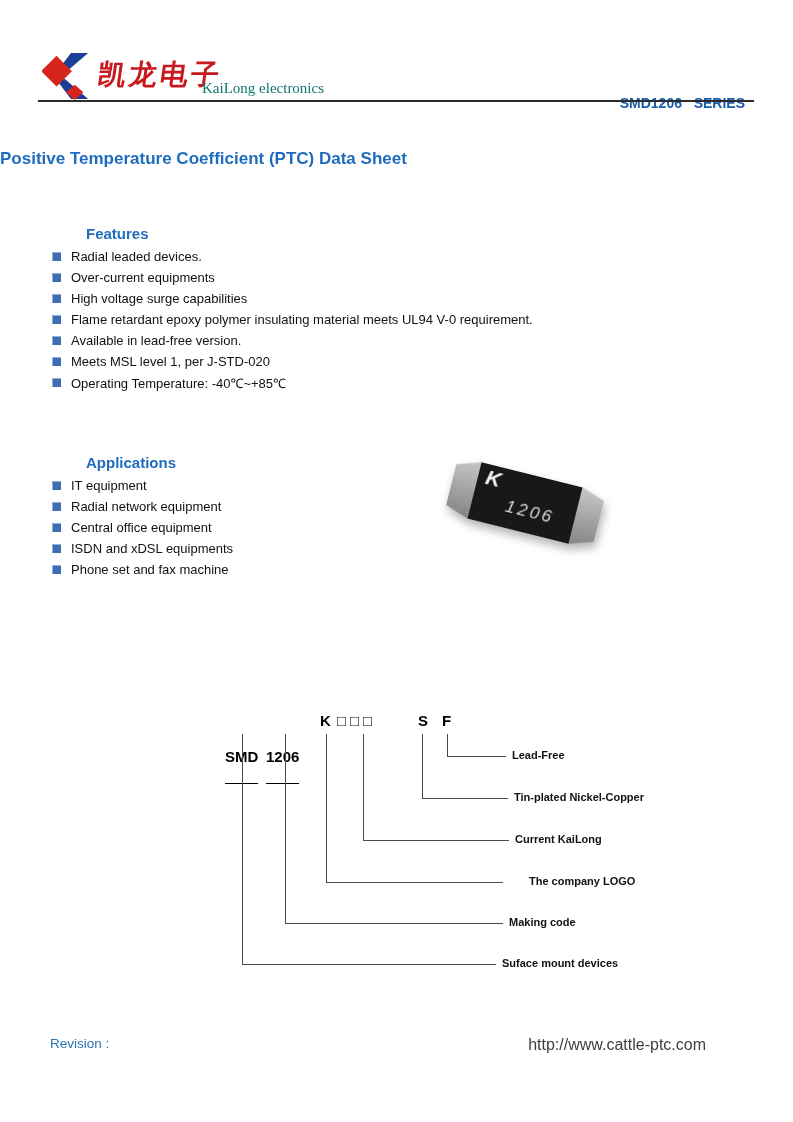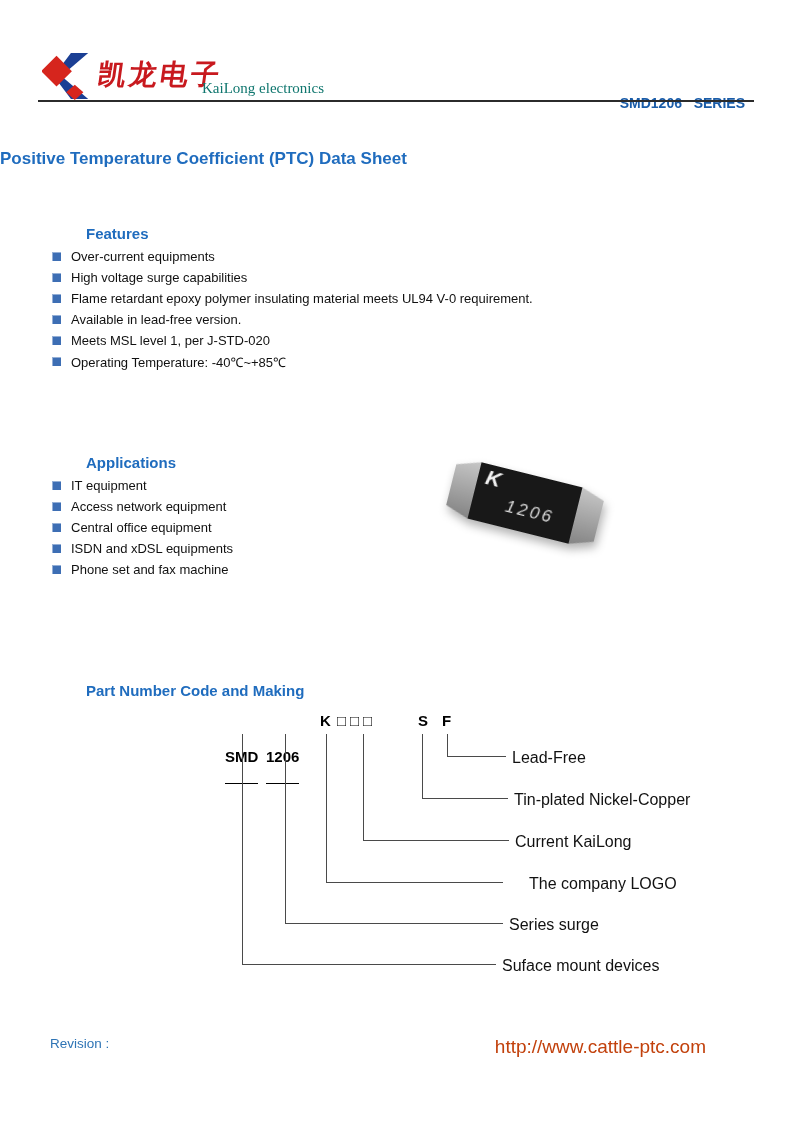--- a/index.html
+++ b/index.html
@@ -70,25 +70,25 @@
     color:#d9d9d9; font-size:17px; font-style:italic; letter-spacing:3px;
   }
 
   
   .pn-seg { position:absolute; top:712px; font-size:15px; font-weight:bold; color:#000; }
   .pn-underline { border-bottom:1.5px solid #000; padding-bottom:18px;margin-top:36px; }
   .pn-boxes { font-weight:normal; letter-spacing:4px; font-size:15px; }
   .dline { position:absolute; background:#4a4a4a; }
   .dline.v { width:1px; }
   .dline.h { height:1px; }
-  .pn-label { position:absolute; font-size:16px; color:#111; white-space:nowrap; }
+  .pn-label { position:absolute; font-size:11px; color:#111; white-space:nowrap;font-weight:bold; }
 
   
   .footer-revision { position:absolute; left:50px; top:1036px; font-size:13.5px; color:#2E74B5; }
-  .footer-url { position:absolute; right:87px; top:1036px; font-size:19px; color:#c2410c; text-decoration:none; }
+  .footer-url { position:absolute; right:87px; top:1036px; font-size:16px; color:#404040; text-decoration:none; }
 </style>
 </head>
 <body>
 
 <div class="page">
 
   <div class="logo-mark">
     <svg viewBox="0 0 56 50" width="54" height="48" aria-hidden="true">
       <polygon points="30,1 48,1 20,25 48,49 30,49 12,25" fill="#1B3F94"></polygon>
       <polygon points="15,4 31,20 15,36 -1,20" fill="#D6251D"></polygon>
@@ -99,20 +99,24 @@
   <div class="logo-en">KaiLong electronics</div>
   <div class="series-label">SMD1206   SERIES</div>
   <div class="header-rule"></div>
 
   <div class="doc-title">Positive Temperature Coefficient (PTC) Data Sheet</div>
 
   <div class="sec-heading features-heading">Features</div>
   <ul class="bullet-list features-list">
     <li>
         <span class="bullet"></span>
+        <span class="item-text">Radial leaded devices.</span>
+      </li>
+    <li>
+        <span class="bullet"></span>
         <span class="item-text">Over-current equipments</span>
       </li>
     <li>
         <span class="bullet"></span>
         <span class="item-text">High voltage surge capabilities</span>
       </li>
     <li>
         <span class="bullet"></span>
         <span class="item-text">Flame retardant epoxy polymer insulating material meets UL94 V-0 requirement.</span>
       </li>
@@ -131,21 +135,21 @@
   </ul>
 
   <div class="sec-heading applications-heading">Applications</div>
   <ul class="bullet-list applications-list">
     <li>
         <span class="bullet"></span>
         <span class="item-text">IT equipment</span>
       </li>
     <li>
         <span class="bullet"></span>
-        <span class="item-text">Access network equipment</span>
+        <span class="item-text">Radial network equipment</span>
       </li>
     <li>
         <span class="bullet"></span>
         <span class="item-text">Central office equipment</span>
       </li>
     <li>
         <span class="bullet"></span>
         <span class="item-text">ISDN and xDSL equipments</span>
       </li>
     <li>
@@ -158,21 +162,20 @@
     <div class="chip">
       <div class="cap cap-left"></div>
       <div class="chip-body">
         <span class="mark-logo">K</span>
         <span class="mark-series">1206</span>
       </div>
       <div class="cap cap-right"></div>
     </div>
   </div>
 
-  <div class="sec-heading pn-heading">Part Number Code and Making</div>
 
   <span class="pn-seg pn-underline" style="left:225px;">SMD</span>
   <span class="pn-seg pn-underline" style="left:266px;">1206</span>
   <span class="pn-seg" style="left:320px;">K</span>
   <span class="pn-seg pn-boxes" style="left:337px;">□□□</span>
   <span class="pn-seg" style="left:418px;">S</span>
   <span class="pn-seg" style="left:442px;">F</span>
 
   <div class="dline v" style="left:447px; top:734px; height:22px;"></div>
   <div class="dline h" style="left:447px; top:756px; width:59px;"></div>
@@ -184,19 +187,19 @@
   <div class="dline h" style="left:326px; top:882px; width:177px;"></div>
   <div class="dline v" style="left:285px; top:734px; height:189px;"></div>
   <div class="dline h" style="left:285px; top:923px; width:218px;"></div>
   <div class="dline v" style="left:242px; top:734px; height:230px;"></div>
   <div class="dline h" style="left:242px; top:964px; width:254px;"></div>
 
   <span class="pn-label" style="left:512px; top:749px;">Lead-Free</span>
   <span class="pn-label" style="left:514px; top:791px;">Tin-plated Nickel-Copper</span>
   <span class="pn-label" style="left:515px; top:833px;">Current KaiLong</span>
   <span class="pn-label" style="left:509px; top:875px;margin-left:20px;">The company LOGO</span>
-  <span class="pn-label" style="left:509px; top:916px;">Series surge</span>
+  <span class="pn-label" style="left:509px; top:916px;">Making code</span>
   <span class="pn-label" style="left:502px; top:957px;">Suface mount devices</span>
 
   <span class="footer-revision">Revision :</span>
   <a class="footer-url" href="#">http://www.cattle-ptc.com</a>
 
 </div>
 
 </body></html>

